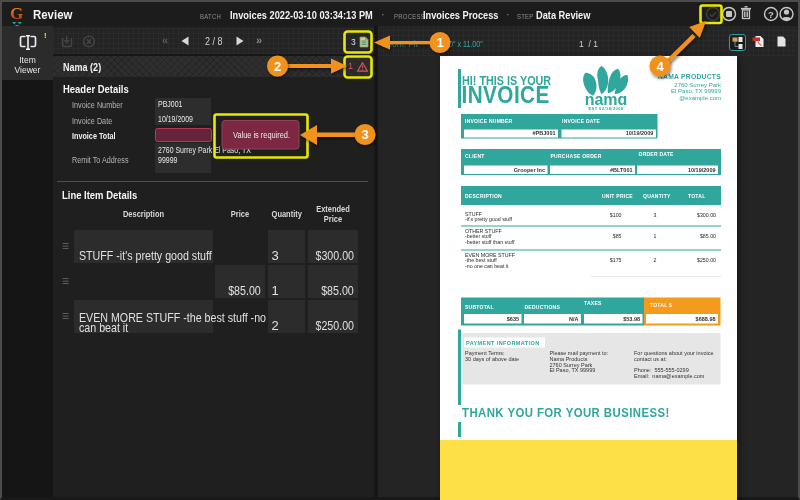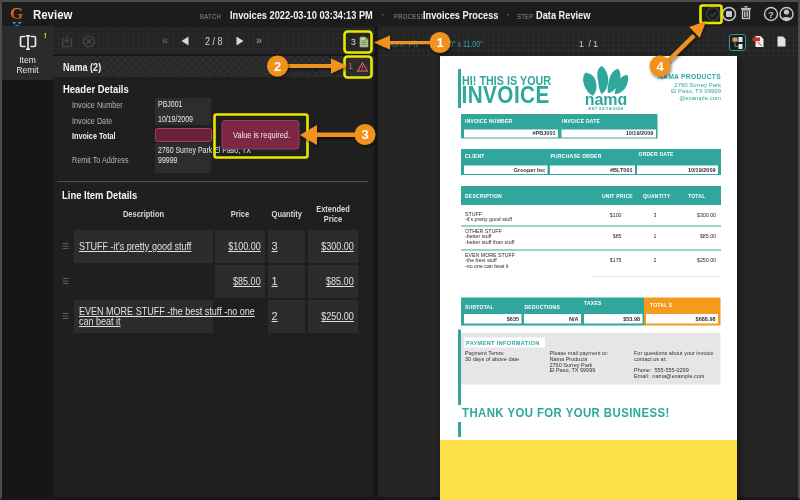--- a/index.html
+++ b/index.html
@@ -21,21 +21,21 @@
     background-image:repeating-linear-gradient(0deg, rgba(255,255,255,0.022) 0 1px, transparent 1px 5px),
                      repeating-linear-gradient(90deg, rgba(255,255,255,0.022) 0 1px, transparent 1px 5px); }
   #lgap { position:absolute; left:0; top:28px; width:321px; height:2px; background:#171717; }
   #namaband { position:absolute; left:0; top:30px; width:321px; height:21px; background:#2e2e2e;
     background-image:repeating-linear-gradient(45deg, rgba(0,0,0,0.16) 0 1px, transparent 1px 5px),
                      repeating-linear-gradient(-45deg, rgba(0,0,0,0.16) 0 1px, transparent 1px 5px); }
   .flabel { position:absolute; left:19px; font-size:8.5px; color:#b5b5b5; transform:scaleX(.85); transform-origin:0 0; white-space:nowrap; }
   .ffield { position:absolute; left:101.5px; width:56px; background:#2d2d2d; color:#e8e8e8; font-size:8.5px; padding-left:3px; } .sx { display:inline-block; transform:scaleX(.82); transform-origin:0 50%; white-space:nowrap; }
   
   .th { position:absolute; font-size:8.5px; font-weight:bold; color:#d8d8d8; text-align:center; transform:scaleX(.88); transform-origin:50% 0; }
-  .cell { position:absolute; background:#2c2c2c; color:#e0e0e0; font-size:11px; display:flex; align-items:center;text-decoration:underline; }
+  .cell { position:absolute; background:#2c2c2c; color:#e0e0e0; font-size:13px; display:flex; align-items:flex-end; }
   .grip { position:absolute; left:8px; width:9px; color:#6f6f6f; font-size:8px; text-align:center; }
   
   #divider { position:absolute; left:372px; top:24px; width:4px; height:471px; background:#161616; }
   #rpanel { position:absolute; left:376px; top:24px; width:420px; height:471px; background:#242424; }
   #rtoolbar { position:absolute; left:0; top:0; width:420px; height:30px; background:#242424;
     background-image:repeating-linear-gradient(0deg, rgba(255,255,255,0.025) 0 1px, transparent 1px 5px),
                      repeating-linear-gradient(90deg, rgba(255,255,255,0.025) 0 1px, transparent 1px 5px); }
   #page { position:absolute; left:62px; top:30px; width:297px; height:462px; background:#fde047; box-shadow:2px 2px 6px rgba(0,0,0,0.45); }
   #invoice { position:absolute; left:0; top:0; width:594px; height:768px; transform:scale(0.5); transform-origin:0 0; background:#fff; overflow:hidden; }
   .teal { color:#2fa79d; }
@@ -104,21 +104,21 @@
   <div id="sidebar">
     <div id="dvtab">
       <svg class="abs" style="left:17px;top:9px" width="18" height="16" viewBox="0 0 18 16">
         <path d="M6.5 1.5 H3 a1.5 1.5 0 0 0 -1.5 1.5 v7 a1.5 1.5 0 0 0 1.5 1.5 h3.5" fill="none" stroke="#e8e8e8" stroke-width="1.7"></path>
         <path d="M11.5 1.5 H15 a1.5 1.5 0 0 1 1.5 1.5 v7 a1.5 1.5 0 0 1 -1.5 1.5 h-3.5" fill="none" stroke="#e8e8e8" stroke-width="1.7"></path>
         <line x1="9" y1="1" x2="9" y2="14" stroke="#f2f2f2" stroke-width="1.6"></line>
         <path d="M7 0.8 h4 M7 14.2 h4" stroke="#f2f2f2" stroke-width="1.4"></path>
       </svg>
       <div class="abs" style="left:42px;top:5px;color:#e8e800;font-weight:bold;font-size:8px">!</div>
       <div class="t" style="top:29px">Item</div>
-      <div class="t" style="top:39px">Remit</div>
+      <div class="t" style="top:39px">Viewer</div>
     </div>
   </div>
 
   <div id="lpanel">
     <div id="ltoolbar">
       <svg class="abs" style="left:8px;top:7px" width="36" height="13" viewBox="0 0 36 13">
         <path d="M1.5 3 v7 a1.5 1.5 0 0 0 1.5 1.5 h6 a1.5 1.5 0 0 0 1.5 -1.5 v-7" fill="none" stroke="#454545" stroke-width="1.4"></path>
         <path d="M5.7 1 v6 M3.3 5 l2.4 2.5 L8.1 5" fill="none" stroke="#454545" stroke-width="1.4"></path>
         <circle cx="28" cy="6.5" r="5.4" fill="none" stroke="#454545" stroke-width="1.4"></circle>
         <path d="M25.8 4.3 l4.4 4.4 M30.2 4.3 l-4.4 4.4" stroke="#454545" stroke-width="1.4"></path>
@@ -165,23 +165,20 @@
 
     <div class="abs" style="left:9px;top:163px;font-size:11px;font-weight:bold;color:#f5f5f5;transform:scaleX(.86);transform-origin:0 0">Line Item Details</div>
     <div class="th" style="left:20.5px;top:183px;width:139px">Description</div>
     <div class="th" style="left:162px;top:183px;width:50px">Price</div>
     <div class="th" style="left:214.5px;top:183px;width:37.5px">Quantity</div>
     <div class="th" style="left:254.5px;top:178px;width:50px">Extended<br>Price</div>
 
     <div class="grip" style="top:216px">☰</div>
     <div class="cell" style="left:20.5px;top:204px;width:139px;height:32.5px;padding-left:5px">
         <span class="sx">STUFF -it's pretty good stuff</span>
-      </div>
-    <div class="cell" style="left:162px;top:204px;width:50px;height:32.5px;justify-content:flex-end;padding-right:4px">
-        <span class="sx" style="transform-origin:100% 50%">$100.00</span>
       </div>
     <div class="cell" style="left:214.5px;top:204px;width:37.5px;height:32.5px;padding-left:4px">3</div>
     <div class="cell" style="left:254.5px;top:204px;width:50px;height:32.5px;justify-content:flex-end;padding-right:4px">
         <span class="sx" style="transform-origin:100% 50%">$300.00</span>
       </div>
     <div class="grip" style="top:251px">☰</div>
     <div class="cell" style="left:162px;top:239px;width:50px;height:32.5px;justify-content:flex-end;padding-right:4px">
         <span class="sx" style="transform-origin:100% 50%">$85.00</span>
       </div>
     <div class="cell" style="left:214.5px;top:239px;width:37.5px;height:32.5px;padding-left:4px">1</div>

